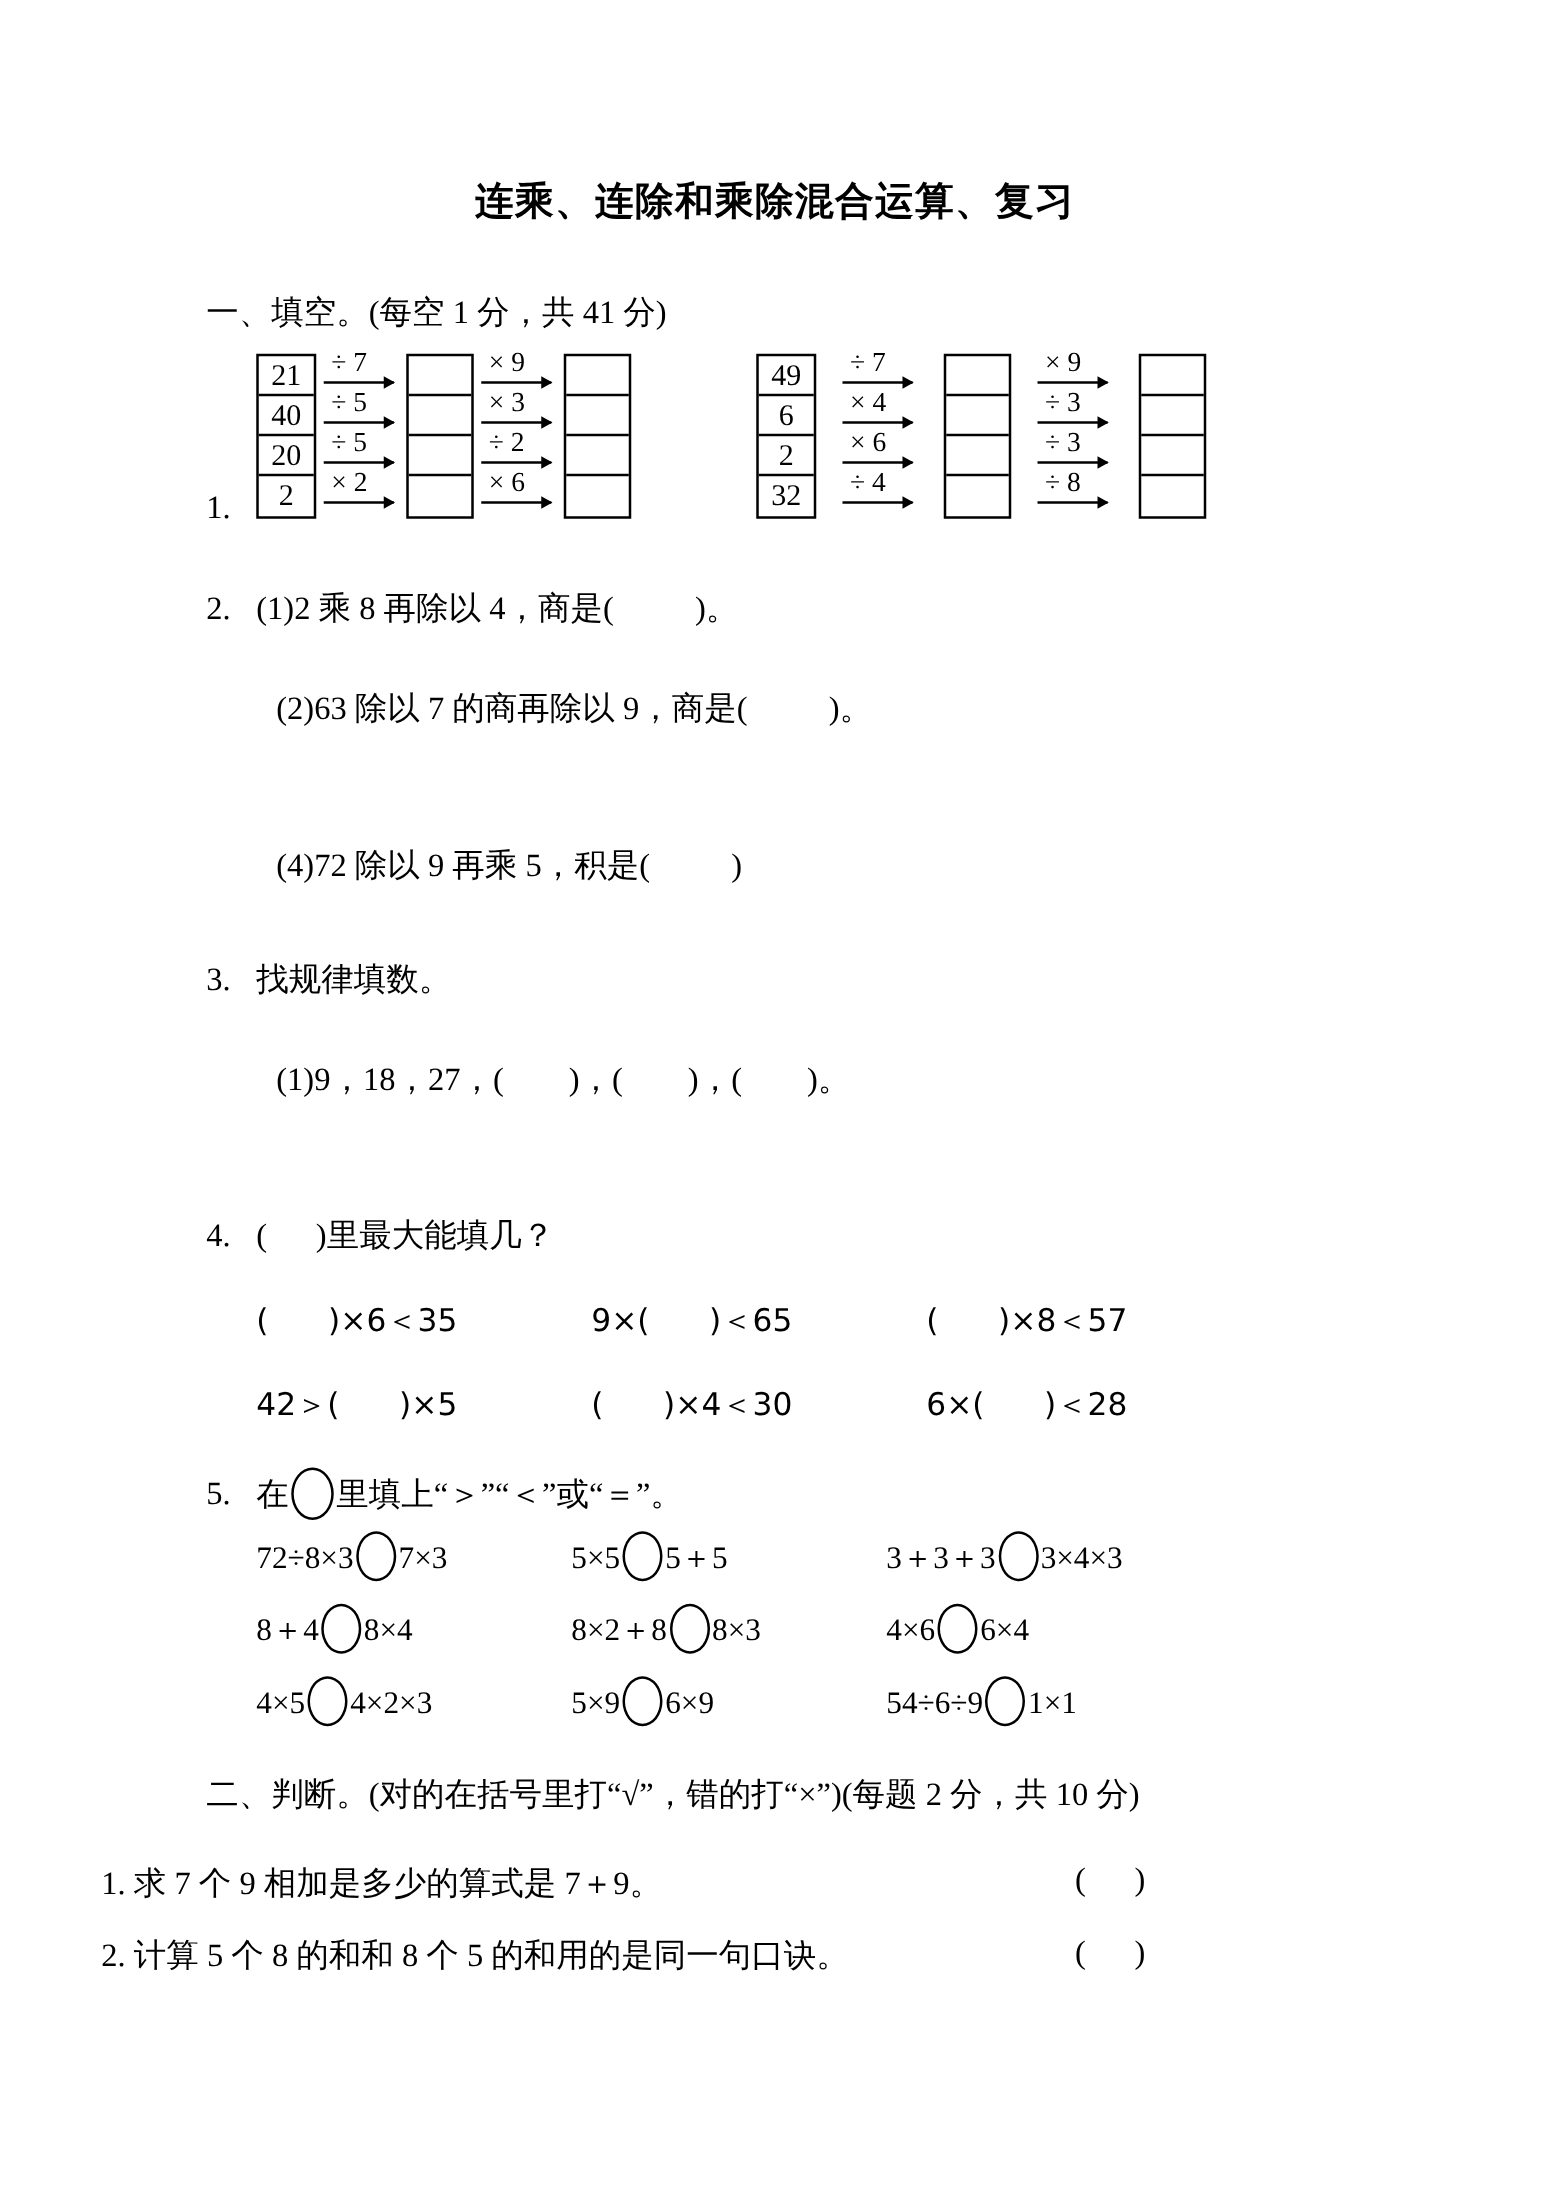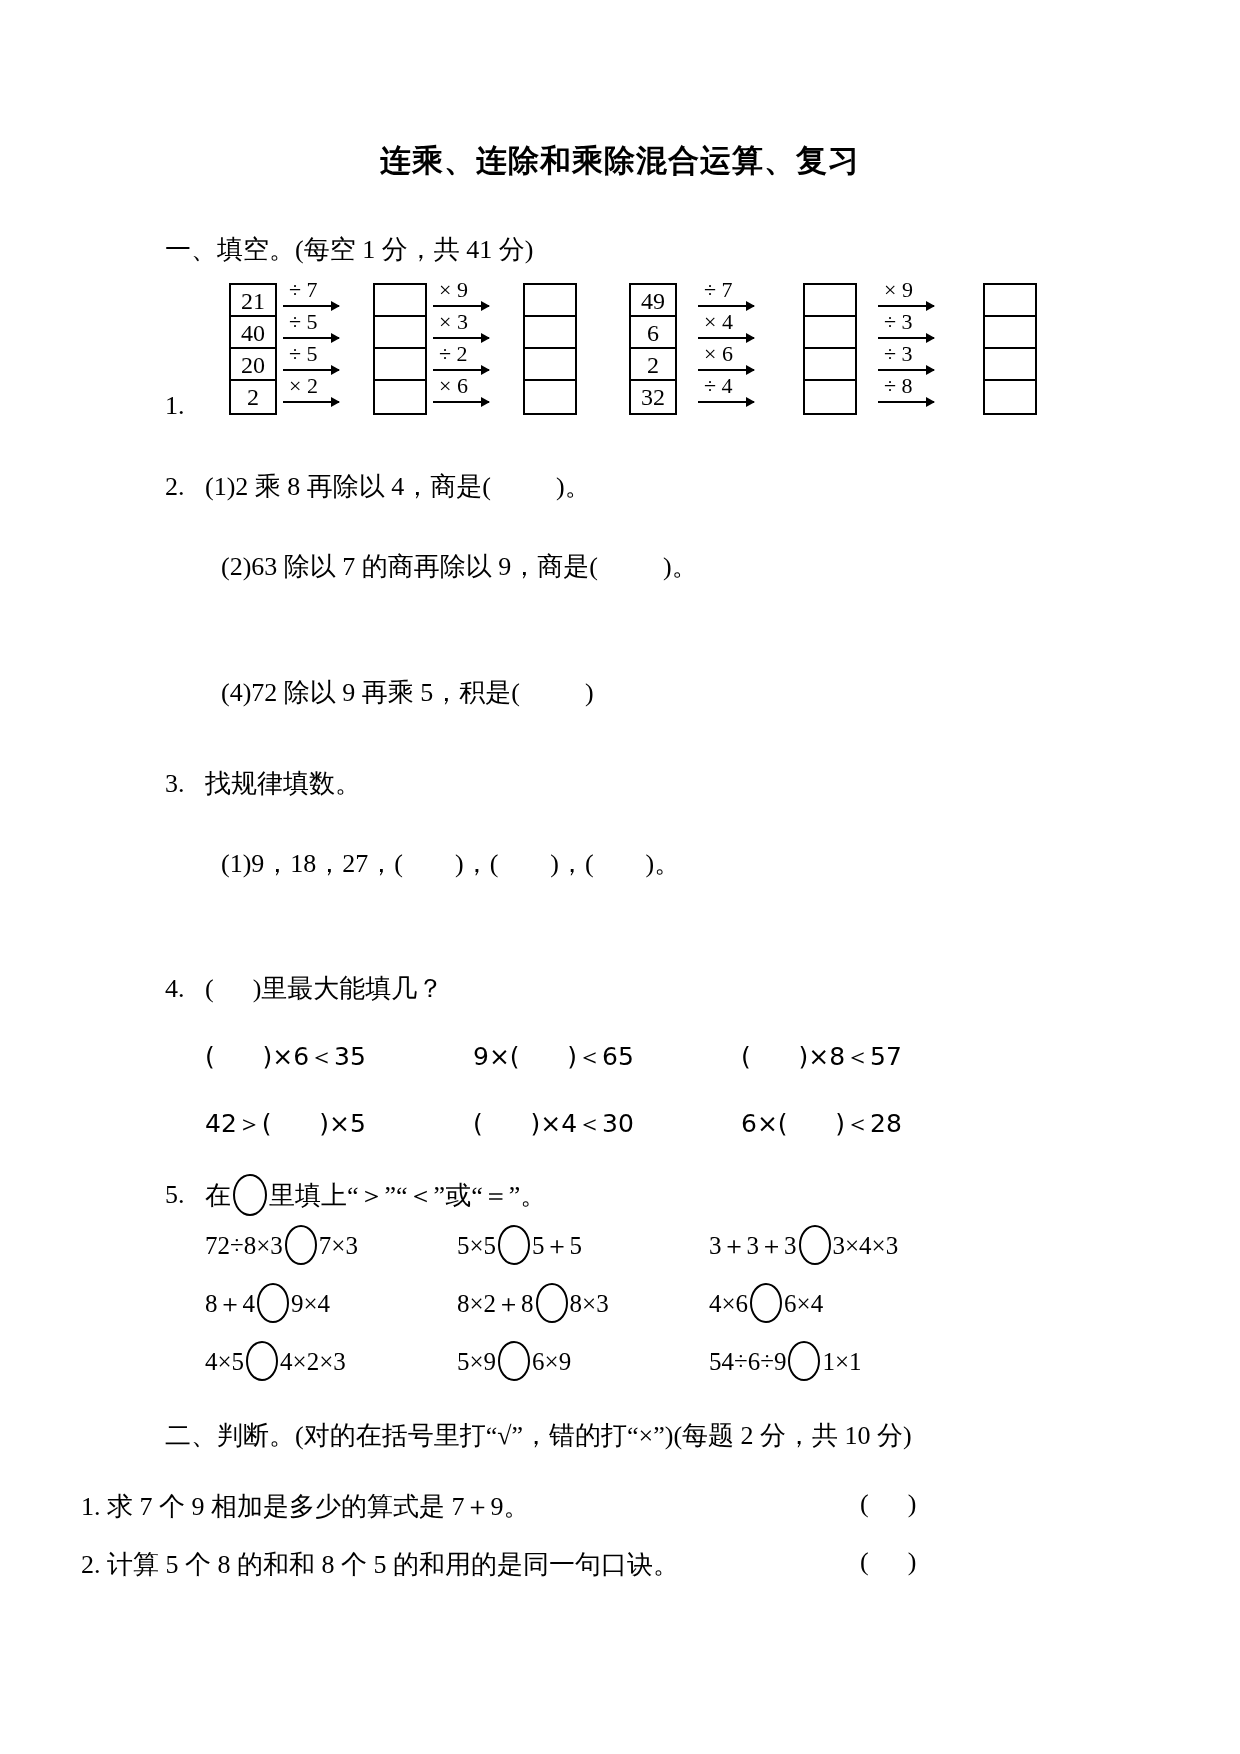--- a/index.html
+++ b/index.html
@@ -60,21 +60,20 @@
     top: 0;
     display: flex;
     align-items: flex-start;
   }
   .flow-group.left  { left: 205px; }
   .flow-group.right { left: 605px; gap: 15px; }
 
   .col-box {
     border: 2px solid #000;
     width: 44px;
-    margin-left: 24px;
   }
   .col-box.wide { width: 50px; }
   .col-box .cell {
     height: 32px;
     line-height: 32px;
     text-align: center;
     font-size: 24px;
     border-bottom: 2px solid #000;
     box-sizing: border-box;
   }
@@ -370,21 +369,21 @@
     <span class="circ"></span>
     <span>里填上“＞”“＜”或“＝”。</span>
   </div>
 
   <div class="cmp-row">
     <span class="cellc"><span>72÷8×3</span><span class="circ small"></span><span>7×3</span></span>
     <span class="cellc"><span>5×5</span><span class="circ small"></span><span>5＋5</span></span>
     <span class="cellc"><span>3＋3＋3</span><span class="circ small"></span><span>3×4×3</span></span>
   </div>
   <div class="cmp-row">
-    <span class="cellc"><span>8＋4</span><span class="circ small"></span><span>9×4</span></span>
+    <span class="cellc"><span>8＋4</span><span class="circ small"></span><span>8×4</span></span>
     <span class="cellc"><span>8×2＋8</span><span class="circ small"></span><span>8×3</span></span>
     <span class="cellc"><span>4×6</span><span class="circ small"></span><span>6×4</span></span>
   </div>
   <div class="cmp-row">
     <span class="cellc"><span>4×5</span><span class="circ small"></span><span>4×2×3</span></span>
     <span class="cellc"><span>5×9</span><span class="circ small"></span><span>6×9</span></span>
     <span class="cellc"><span>54÷6÷9</span><span class="circ small"></span><span>1×1</span></span>
   </div>
 
   <div class="gap-sm"></div>

